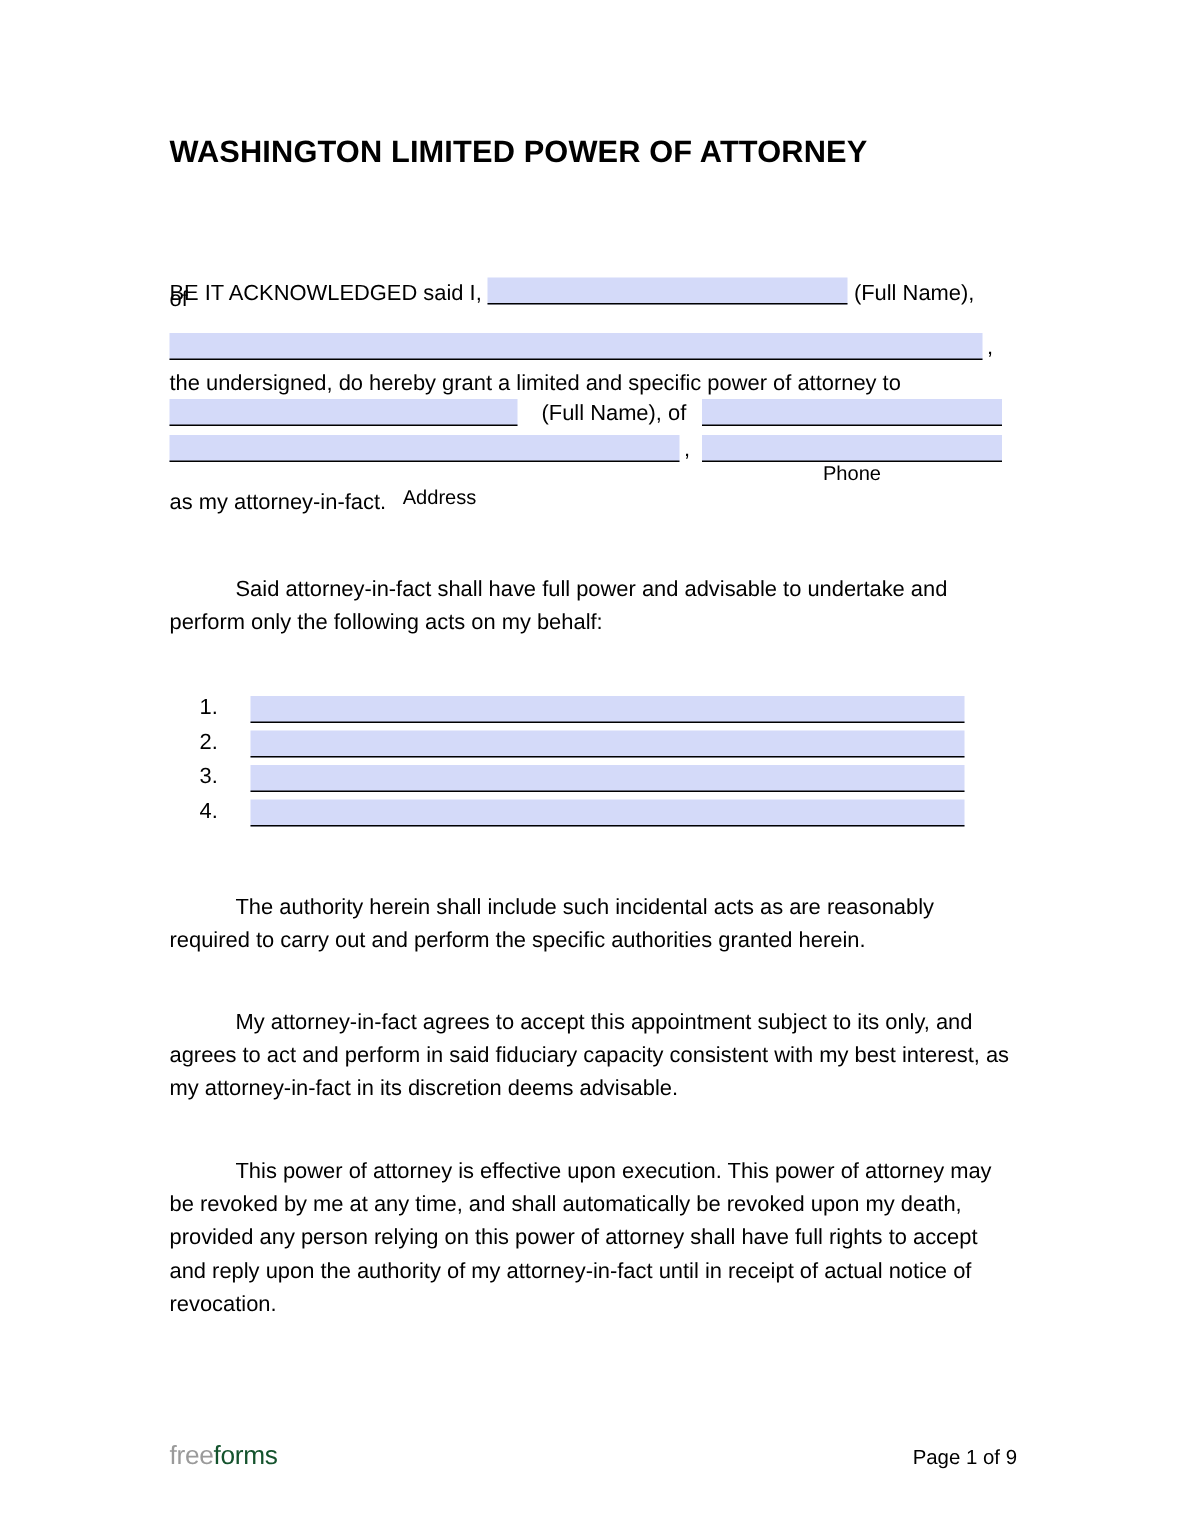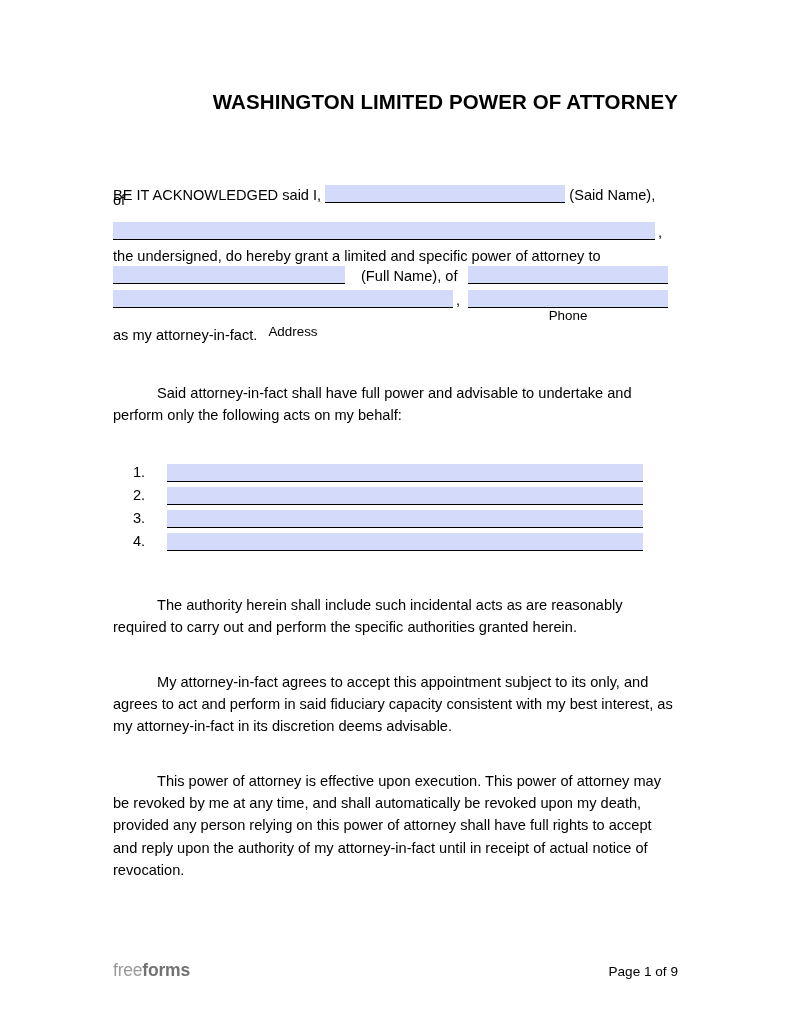--- a/index.html
+++ b/index.html
@@ -30,21 +30,21 @@
     top: 0;
     width: 565px;
   }
 
   
   .doc-title {
     position: absolute;
     left: 0;
     top: 90px;
     width: 565px;
-    text-align: right;
+    text-align: left;
     font-size: 20.5px;
     font-weight: bold;
     letter-spacing: 0.1px;
     white-space: nowrap;
   }
 
   
   .para {
     position: absolute;
     font-size: 14.6px;
@@ -107,21 +107,21 @@
   
   .footer-logo {
     position: absolute;
     left: 0;
     top: 960px;
     font-size: 17.5px;
     font-weight: bold;
     letter-spacing: -0.2px;
   }
   .logo-free { color: #9a9a9a; font-weight: normal; }
-  .logo-forms { color: #737373; font-weight: bold; }
+  .logo-forms { color: #14532d; font-weight: normal; }
 
   .footer-page {
     position: absolute;
     left: 365px;
     top: 964px;
     width: 200px;
     text-align: right;
     font-size: 13.6px;
     color: #000000;
   }
@@ -130,21 +130,21 @@
 <body>
 
 <div class="page">
   <div class="content">
 
     <div class="doc-title">WASHINGTON LIMITED POWER OF ATTORNEY</div>
 
     <div class="para" style="top:182px; left:0;">
       <span>BE IT ACKNOWLEDGED said I,</span>
       <span class="field" style="width:240px;"></span>
-      <span>(Said Name),</span>
+      <span>(Full Name),</span>
     </div>
 
     <div class="para" style="top:189px; left:0;">of</div>
 
     <div class="field-block" style="left:0; top:222px; width:542px;"></div>
     <div class="para" style="top:221px; left:545px; width:30px;">,</div>
 
     <div class="para" style="top:245px; left:0;">the undersigned, do hereby grant a limited and specific power of attorney to</div>
 
     <div class="field-block" style="left:0; top:266px; width:232px;"></div>

